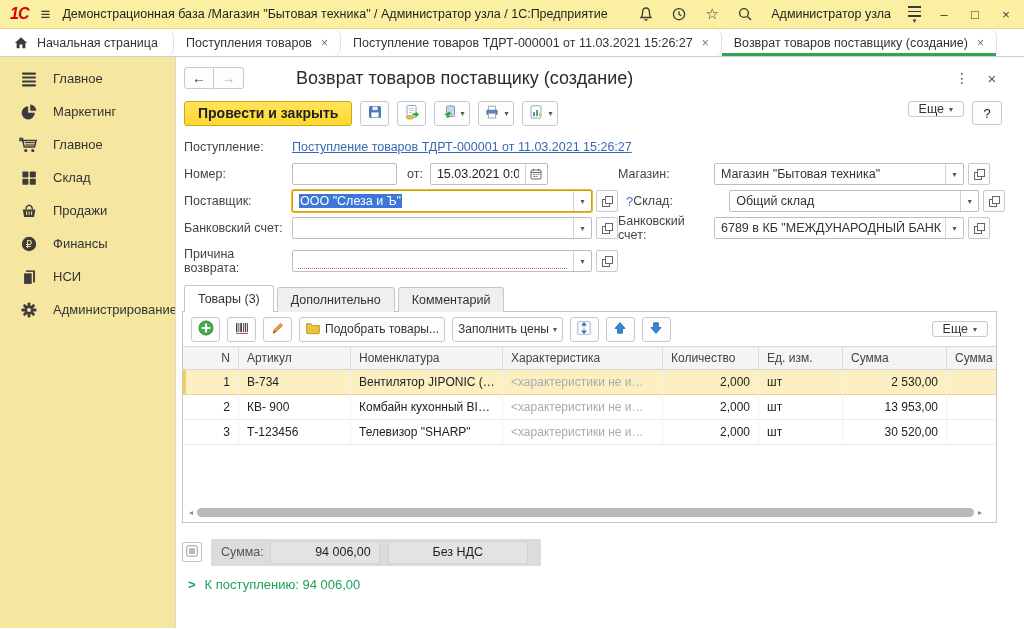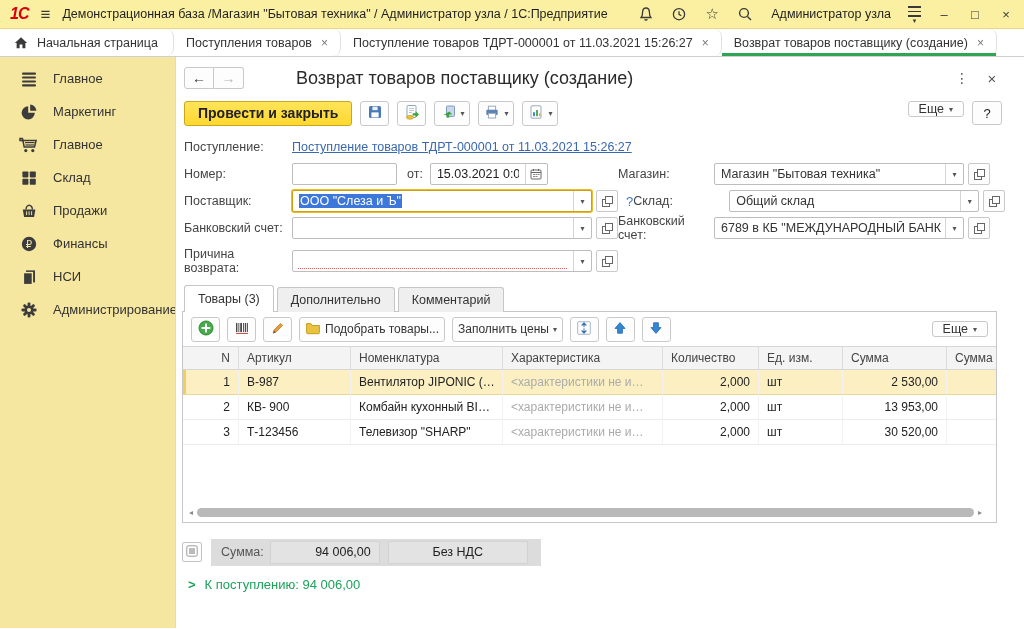--- a/index.html
+++ b/index.html
@@ -514,21 +514,21 @@
           <div class="th">Номенклатура</div>
           <div class="th">Характеристика</div>
           <div class="th">Количество</div>
           <div class="th">Ед. изм.</div>
           <div class="th">Сумма</div>
           <div class="th">Сумма</div>
         </div>
 
         <div class="trow sel">
           <div class="td c-n c-num">1</div>
-          <div class="td">B-987</div>
+          <div class="td">B-734</div>
           <div class="td">Вентилятор JIPONIC (…</div>
           <div class="td c-gray">&lt;характеристики не и…</div>
           <div class="td c-num">2,000</div>
           <div class="td">шт</div>
           <div class="td c-num">2 530,00</div>
           <div class="td"></div>
         </div>
         <div class="trow">
           <div class="td c-n c-num">2</div>
           <div class="td">КВ- 900</div>

